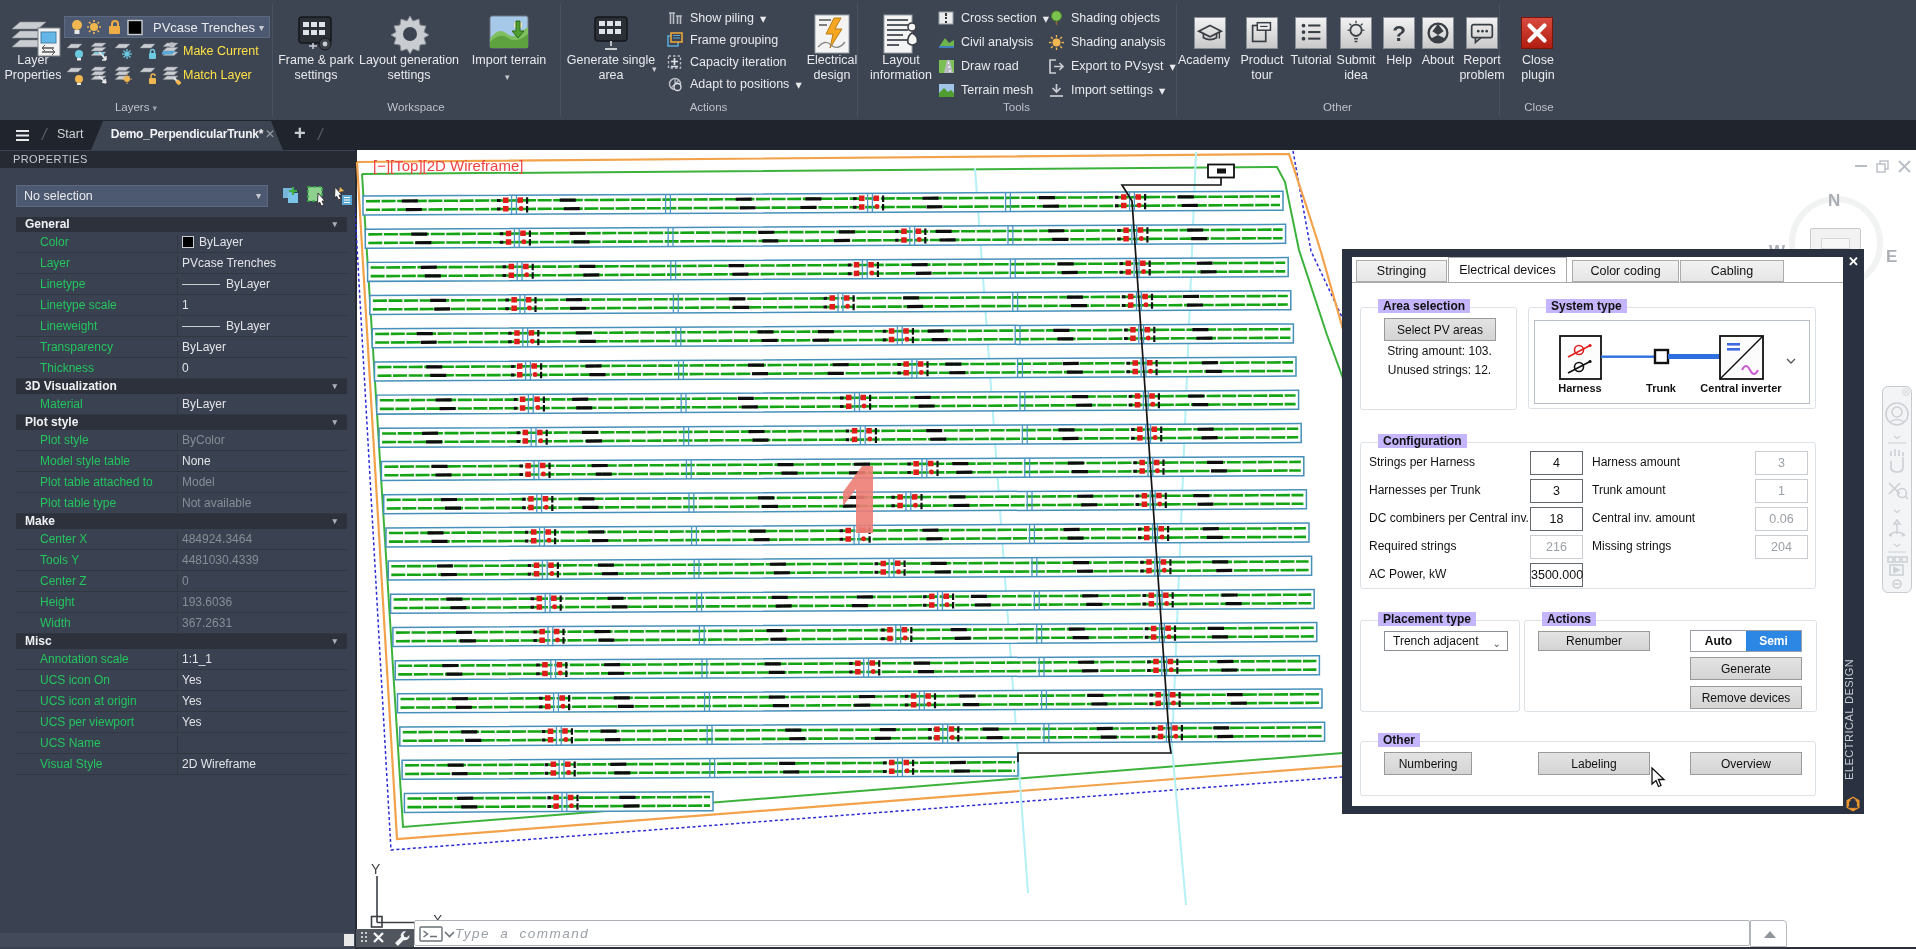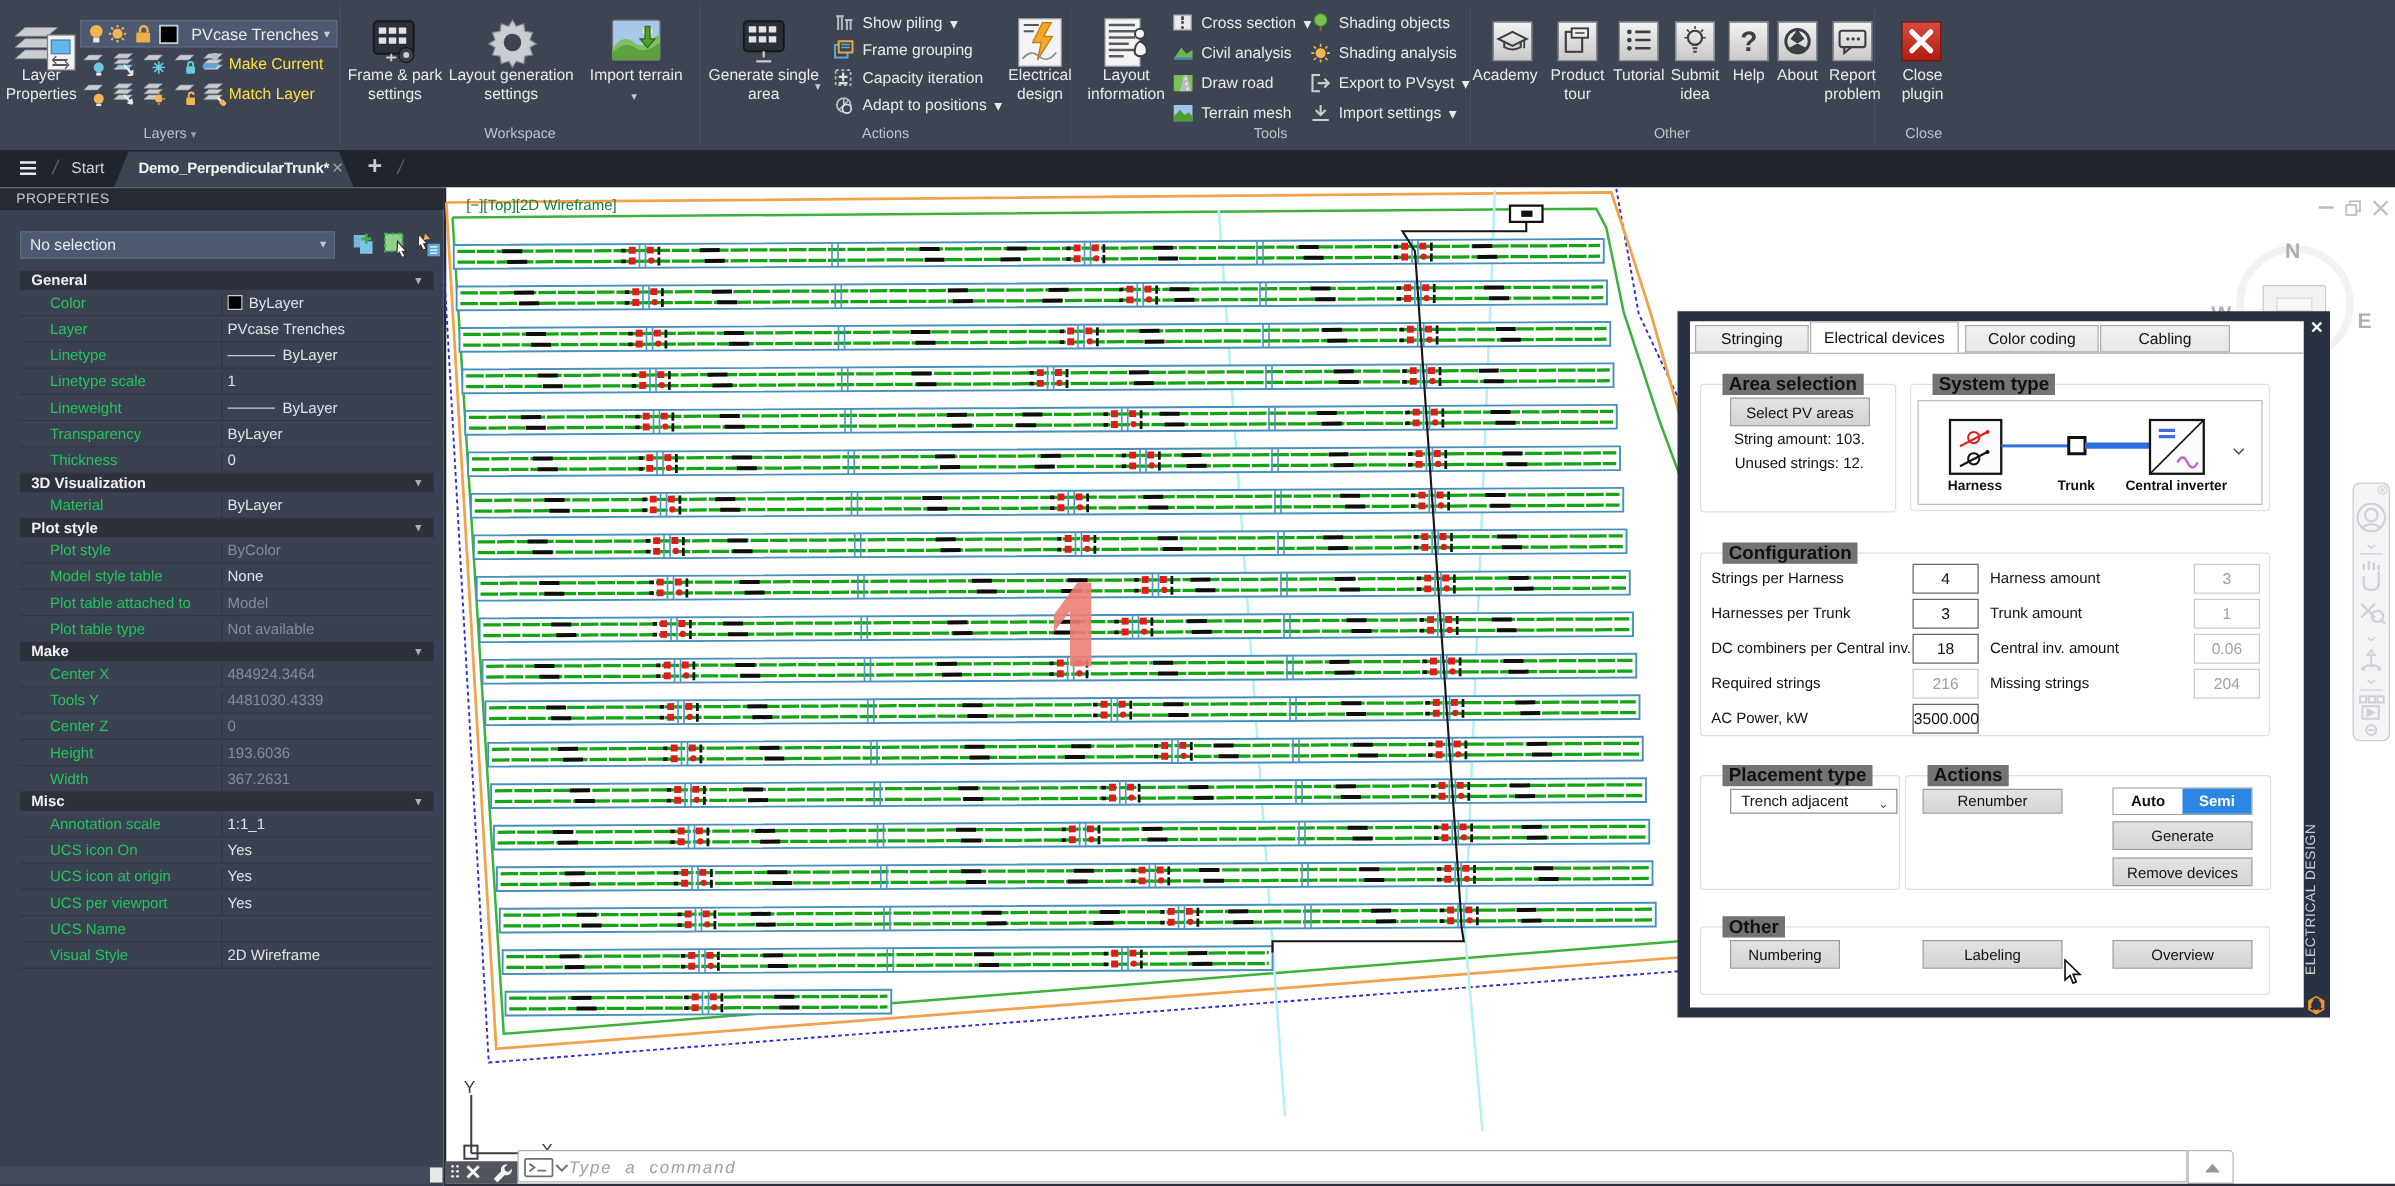--- a/index.html
+++ b/index.html
@@ -35,35 +35,35 @@
 .phdr .parw{position:absolute;right:10px;color:#aab0b8;font-size:9px}
 .prow{position:absolute;left:16px;width:331px;height:21px;border-bottom:1px solid #313741;background:#3a4150}
 .plab{position:absolute;left:24px;top:3px;font-size:12px;color:#22c55e;white-space:nowrap}
 .pval{position:absolute;left:161px;top:3px;width:170px;font-size:12px;white-space:nowrap;border-left:1px solid #313741;padding-left:4px;height:18px}
 .pval.w{color:#e2e4e8}.pval.m{color:#878d97}
 .sw{display:inline-block;width:12px;height:12px;background:#000;border:1px solid #c9ccd1;margin-right:5px;vertical-align:-2px}
 .lin{display:inline-block;width:38px;height:1px;border-top:1.6px solid #c9ccd1;margin-right:6px;vertical-align:3px}
 #pscroll{position:absolute;left:0;top:783px;width:355px;height:14px;background:#434b5a}
 #pthumb{position:absolute;right:1px;top:784px;width:10px;height:12px;background:#e8e8e8}
 #canvas{position:absolute;left:355px;top:150px;width:1561px;height:799px;background:#ffffff}
-#vplabel{position:absolute;left:373px;top:157px;font-size:12px;color:#15803d}
+#vplabel{position:absolute;left:373px;top:157px;font-size:15px;color:#ef4444}
 #wctrl{position:absolute;left:1848px;top:158px}
 #cmddark{position:absolute;left:356px;top:929px;width:58px;height:18px;background:#50555e}
 #cmdfield{position:absolute;left:414px;top:920px;width:1336px;height:26px;background:#fff;border:1px solid #aeb2b8;border-radius:2px}
 #cmdtext{position:absolute;left:455px;top:926px;color:#9aa0a6;font-size:13.5px;font-style:italic;letter-spacing:1.5px;word-spacing:5px}
 #cmdup{position:absolute;left:1750px;top:920px;width:37px;height:27px;background:#fff;border:1px solid #b5b9bf;border-radius:0 4px 0 0}
 #cmdup:after{content:"";position:absolute;left:13px;top:10px;border-left:6px solid transparent;border-right:6px solid transparent;border-bottom:7px solid #8f959d}
 #botstrip{position:absolute;left:355px;top:947px;width:1561px;height:2px;background:#2b303a}
 #dlg{position:absolute;left:1342px;top:249px;width:522px;height:565px;background:#2a3140}
 #dlgwhite{position:absolute;left:10px;top:8px;width:491px;height:549px;background:#fff}
 #dlgx{position:absolute;right:5px;top:5px;color:#fff;font-size:13px;font-weight:bold}
 .dtab{position:absolute;top:10.5px;height:22px;background:linear-gradient(#f2f2f2,#e6e6e6);border:1px solid #acacac;font-size:12.5px;color:#111;text-align:center;line-height:21px}
 .dtab.sel{top:8px;height:25px;background:#fff;border-bottom:none;z-index:3;line-height:24px}
 .gbox{position:absolute;border:1px solid #dce1e6;border-radius:3px}
-.glab{position:absolute;font-size:15px;font-weight:bold;color:#111;background:#737373;padding:0 5px}
+.glab{position:absolute;font-size:12px;font-weight:bold;color:#111;background:#c4b5fd;padding:0 5px}
 .dtxt{position:absolute;font-size:12px;color:#111;white-space:nowrap}
 .dbtn{position:absolute;background:linear-gradient(#e3e3e3,#d4d4d4);border:1px solid #9a9a9a;font-size:12px;color:#111;text-align:center;display:flex;align-items:center;justify-content:center}
 .dinput{position:absolute;height:24px;background:#fff;border:1px solid #63696f;font-size:12.5px;color:#111;text-align:center;line-height:22px}
 .dinput.dis{border-color:#c9cdd1;color:#9ca1a7}
 .dcombo{position:absolute;background:#fff;border:1px solid #8a9096;font-size:12px;color:#111;padding-left:8px;line-height:18px}
 .dseg{position:absolute;display:flex;border:1px solid #9aa0a5}
 .dauto{flex:1;background:#fff;color:#111;font-weight:bold;font-size:12px;text-align:center;line-height:20px}
 .dsemi{flex:1;background:#2b87e3;color:#fff;font-weight:bold;font-size:12px;text-align:center;line-height:20px}
 #dlgvt{position:absolute;right:1px;bottom:30px;width:20px;height:130px;color:#c8ccd4;font-size:11px;letter-spacing:0.5px;writing-mode:vertical-rl;transform:rotate(180deg);text-align:center}
 #navbar{position:absolute;left:1882px;top:386px;width:30px;height:207px;background:rgba(242,243,244,0.92);border:1px solid #c7cbcf;border-radius:6px}
@@ -1633,21 +1633,21 @@
     <div class="dtxt" style="left:27px;top:262px">DC combiners per Central inv.</div>
     <div class="dinput" style="left:188px;top:258px;width:53px">18</div>
     <div class="dtxt" style="left:250px;top:262px">Central inv. amount</div>
     <div class="dinput dis" style="left:413px;top:258px;width:53px">0.06</div>
     <div class="dtxt" style="left:27px;top:290px">Required strings</div>
     <div class="dinput dis" style="left:188px;top:286px;width:53px">216</div>
     <div class="dtxt" style="left:250px;top:290px">Missing strings</div>
     <div class="dinput dis" style="left:413px;top:286px;width:53px">204</div>
     <div class="dtxt" style="left:27px;top:318px">AC Power, kW</div>
     <div class="dinput" style="left:188px;top:314px;width:53px">3500.000</div>
-    <div class="dcombo" style="left:42px;top:382px;width:134px;height:20px">Trench adjacent<span style="position:absolute;right:6px;top:3px;color:#555;font-size:10px">⌄</span></div>
+    <div class="dcombo" style="left:42px;top:382px;width:124px;height:20px">Trench adjacent<span style="position:absolute;right:6px;top:3px;color:#555;font-size:10px">⌄</span></div>
     <div class="dbtn" style="left:196px;top:382px;width:112px;height:20px">Renumber</div>
     <div class="dseg" style="left:348px;top:381px;width:112px;height:22px">
       <span class="dauto">Auto</span>
       <span class="dsemi">Semi</span>
     </div>
     <div class="dbtn" style="left:348px;top:408px;width:112px;height:23px">Generate</div>
     <div class="dbtn" style="left:348px;top:437px;width:112px;height:23px">Remove devices</div>
     <div class="dbtn" style="left:42px;top:503px;width:88px;height:23px">Numbering</div>
     <div class="dbtn" style="left:196px;top:503px;width:112px;height:23px">Labeling</div>
     <div class="dbtn" style="left:348px;top:503px;width:112px;height:23px">Overview</div>

